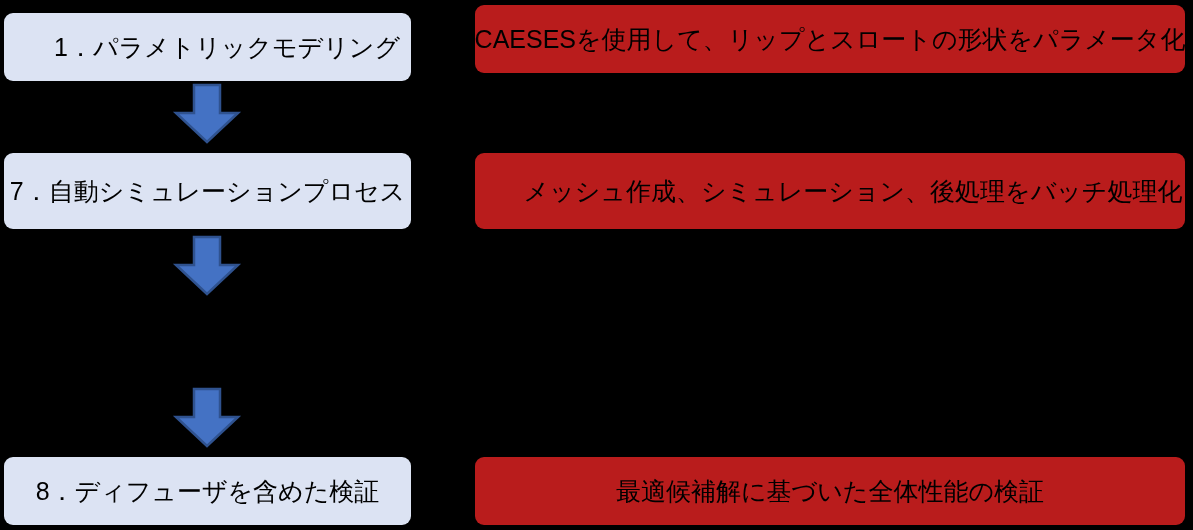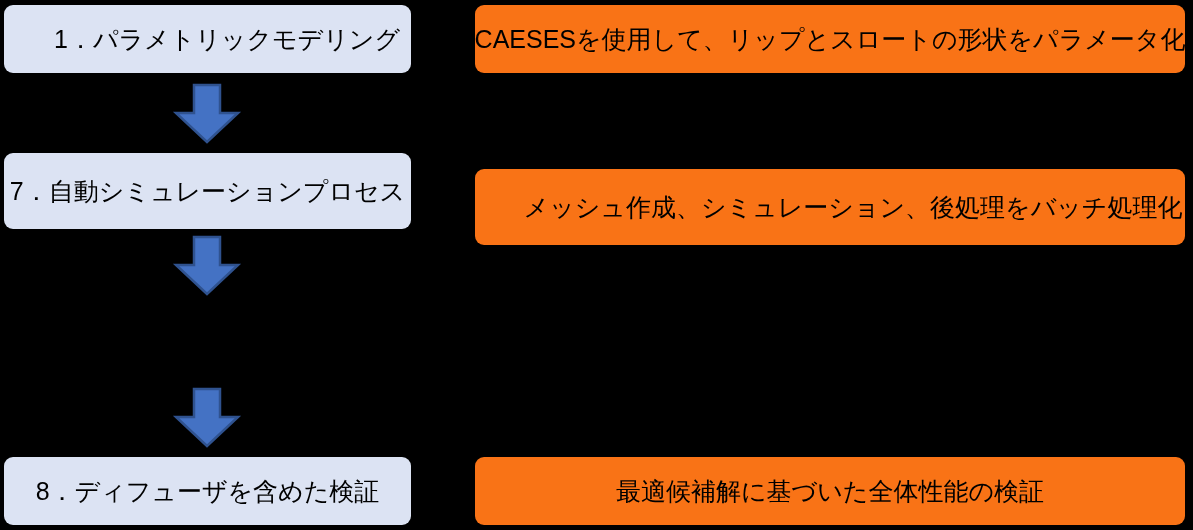--- a/index.html
+++ b/index.html
@@ -39,21 +39,21 @@
   }
   .step-box.left {
     left: 4px;
     width: 407px;
     background: #DCE3F3;
     font-size: 25px;
   }
   .step-box.right {
     left: 475px;
     width: 710px;
-    background: #f97316;
+    background: #b91c1c;
     font-size: 25px;
   }
   .arrow {
     position: absolute;
     width: 70px;
     height: 62px;
   }
   .arrow svg {
     display: block;
     width: 70px;
@@ -68,33 +68,33 @@
   .a0 { left: 172px; top: 83px; }
   .a1 { left: 172px; top: 235px; }
   .a2 { left: 172px; top: 387px; }
 </style>
 </head>
 <body>
 
 <div id="diagram">
 
   <div class="row r0">
-    <div class="step-box left r0" style="top:0;padding-left:39px;">1．パラメトリックモデリング</div>
+    <div class="step-box left r0" style="top:8px;padding-left:39px;">1．パラメトリックモデリング</div>
     <div class="step-box right r0" style="top:0;">CAESESを使用して、リップとスロートの形状をパラメータ化</div>
   </div>
 
   <div class="arrow a0">
     <svg viewBox="0 0 70 62" xmlns="http://www.w3.org/2000/svg">
       <polygon points="22,2 48,2 48,30 66,30 35,59 4,30 22,30" fill="#4472C4" stroke="#2F528F" stroke-width="2.5" stroke-linejoin="miter"></polygon>
     </svg>
   </div>
 
   <div class="row r1">
     <div class="step-box left r1" style="top:0;">7．自動シミュレーションプロセス</div>
-    <div class="step-box right r1" style="top:16px;padding-left:46px;">メッシュ作成、シミュレーション、後処理をバッチ処理化</div>
+    <div class="step-box right r1" style="top:0;padding-left:46px;">メッシュ作成、シミュレーション、後処理をバッチ処理化</div>
   </div>
 
   <div class="arrow a1">
     <svg viewBox="0 0 70 62" xmlns="http://www.w3.org/2000/svg">
       <polygon points="22,2 48,2 48,30 66,30 35,59 4,30 22,30" fill="#4472C4" stroke="#2F528F" stroke-width="2.5" stroke-linejoin="miter"></polygon>
     </svg>
   </div>
 
 
   <div class="arrow a2">

